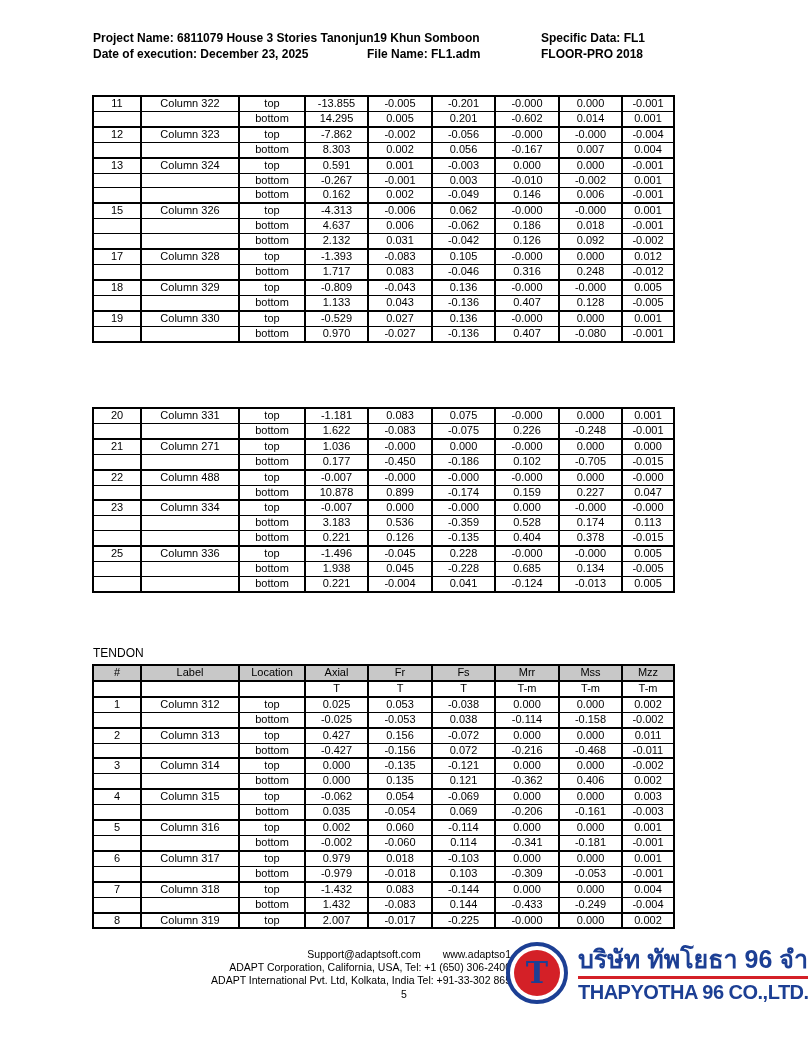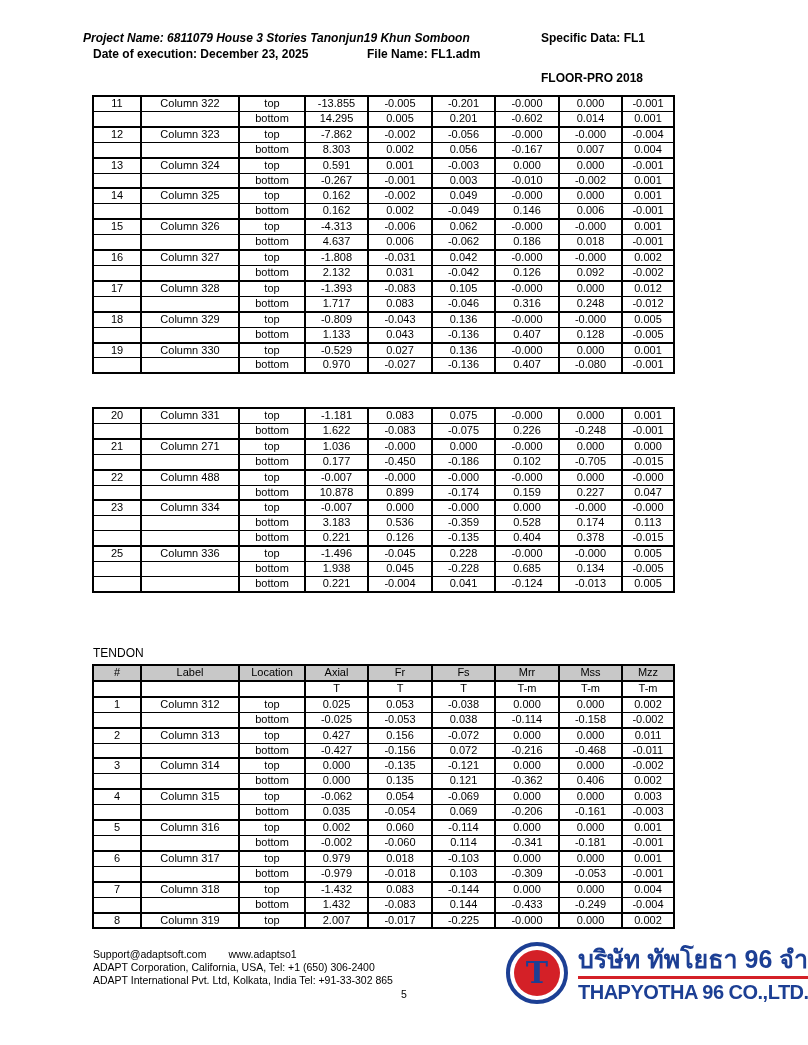--- a/index.html
+++ b/index.html
@@ -14,25 +14,25 @@
     overflow: hidden;
   }
 
   
   .report-header span {
     position: absolute;
     font-weight: bold;
     font-size: 12px;
     white-space: nowrap;
   }
-  .pos-project   { left: 83px;  top: 31px; font-style: italic; }
+  .pos-project   { left: 93px;  top: 31px; }
   .pos-specific  { left: 541px; top: 31px; }
   .pos-date      { left: 93px;  top: 47px; }
   .pos-filename  { left: 367px; top: 47px; }
-  .pos-software  { left: 541px; top: 47px; margin-top: 24px; }
+  .pos-software  { left: 541px; top: 47px; }
 
   
   .data-table {
     position: absolute;
     left: 92px;
     border-collapse: collapse;
     table-layout: fixed;
     border: 2px solid #000;
     font-size: 11px;
   }
@@ -63,21 +63,21 @@
     top: 646px;
     font-size: 12px;
   }
 
   
   .footer-block {
     position: absolute;
     left: 93px;
     top: 948px;
     width: 418px;
-    text-align: left;
+    text-align: right;
     font-size: 10.5px;
     line-height: 13.2px;
     white-space: nowrap;
   }
   .footer-gap { display: inline-block; width: 22px; }
   .page-number {
     position: absolute;
     left: 0;
     top: 988px;
     width: 808px;
@@ -223,31 +223,20 @@
           <td></td>
           <td></td>
           <td>bottom</td>
           <td>-0.267</td>
           <td>-0.001</td>
           <td>0.003</td>
           <td>-0.010</td>
           <td>-0.002</td>
           <td>0.001</td>
         </tr>
-        <tr class="row-top">
-          <td>14</td>
-          <td>Column 325</td>
-          <td>top</td>
-          <td>0.162</td>
-          <td>-0.002</td>
-          <td>0.049</td>
-          <td>-0.000</td>
-          <td>0.000</td>
-          <td>0.001</td>
-        </tr>
         <tr class="row-bottom">
           <td></td>
           <td></td>
           <td>bottom</td>
           <td>0.162</td>
           <td>0.002</td>
           <td>-0.049</td>
           <td>0.146</td>
           <td>0.006</td>
           <td>-0.001</td>
@@ -266,31 +255,20 @@
         <tr class="row-bottom">
           <td></td>
           <td></td>
           <td>bottom</td>
           <td>4.637</td>
           <td>0.006</td>
           <td>-0.062</td>
           <td>0.186</td>
           <td>0.018</td>
           <td>-0.001</td>
-        </tr>
-        <tr class="row-top">
-          <td>16</td>
-          <td>Column 327</td>
-          <td>top</td>
-          <td>-1.808</td>
-          <td>-0.031</td>
-          <td>0.042</td>
-          <td>-0.000</td>
-          <td>-0.000</td>
-          <td>0.002</td>
         </tr>
         <tr class="row-bottom">
           <td></td>
           <td></td>
           <td>bottom</td>
           <td>2.132</td>
           <td>0.031</td>
           <td>-0.042</td>
           <td>0.126</td>
           <td>0.092</td>

